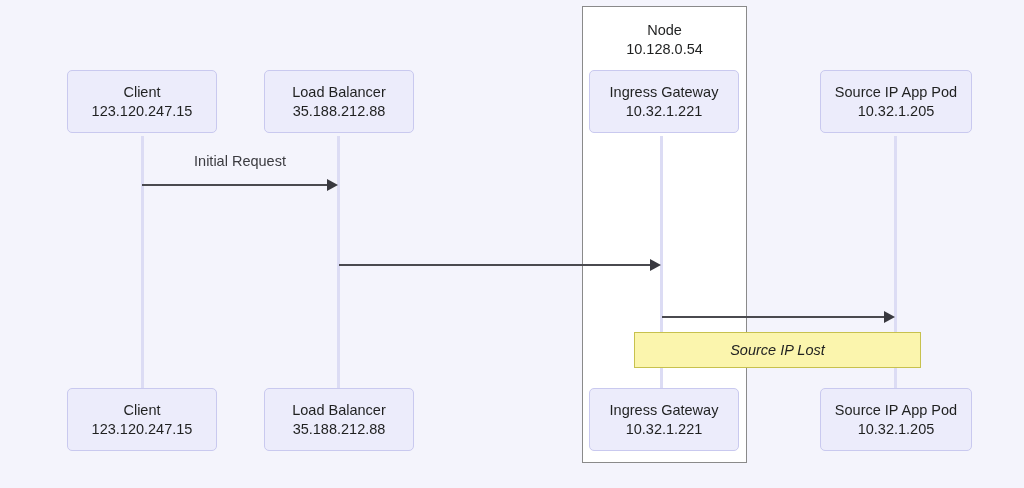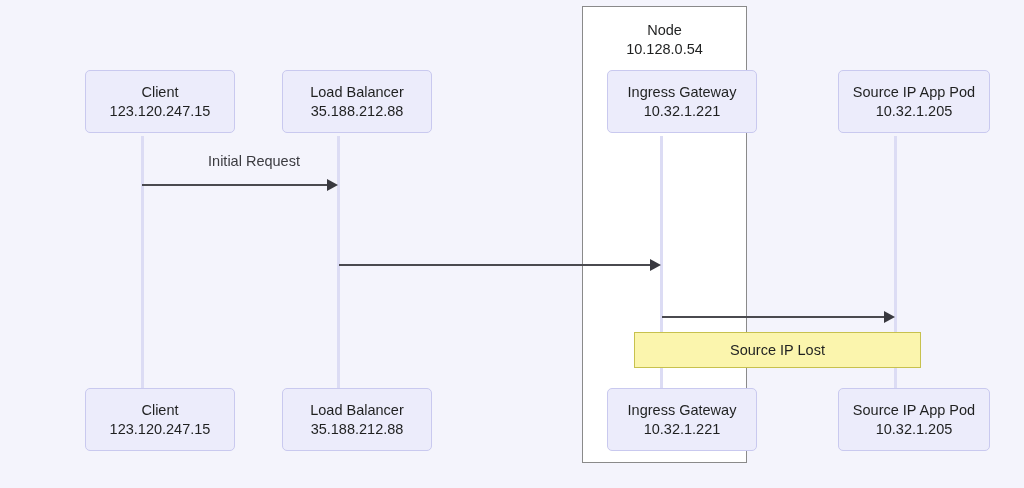--- a/index.html
+++ b/index.html
@@ -53,21 +53,20 @@
     border: 1.3px solid #c9c9ef;
     border-radius: 5px;
     display: flex;
     align-items: center;
     justify-content: center;
     color: #1f2020;
     font-size: 14.5px;
     line-height: 19px;
     text-align: center;
     white-space: pre-line;
-    margin-left: 18px;
   }
 
   
   .msg-line {
     position: absolute;
     height: 2px;
     background: #4a4a4f;
   }
   .msg-head {
     position: absolute;
@@ -90,20 +89,21 @@
   .note {
     position: absolute;
     box-sizing: border-box;
     background: #fbf5ad;
     border: 1.4px solid #c7c14e;
     display: flex;
     align-items: center;
     justify-content: center;
     color: #1f2020;
     font-size: 14.5px;
+    font-style: italic;
   }
 </style>
 </head>
 <body>
 
 <div id="diagram">
 
   <div class="group-box" style="left:582px; top:6px; width:165px; height:457px;"></div>
   <div class="group-label" style="left:582px; top:21px; width:165px;">Node
 10.128.0.54</div>
@@ -124,21 +124,21 @@
 
   <div class="actor" style="left:67px; top:388px; width:150px; height:63px;">Client
 123.120.247.15</div>
   <div class="actor" style="left:264px; top:388px; width:150px; height:63px;">Load Balancer
 35.188.212.88</div>
   <div class="actor" style="left:589px; top:388px; width:150px; height:63px;">Ingress Gateway
 10.32.1.221</div>
   <div class="actor" style="left:820px; top:388px; width:152px; height:63px;">Source IP App Pod
 10.32.1.205</div>
 
-  <div class="msg-label" style="left:142px; top:152px; width:196px;padding-left:14px;">Initial Request</div>
+  <div class="msg-label" style="left:142px; top:152px; width:196px;">Initial Request</div>
   <div class="msg-line" style="left:142px; top:184px; width:186px;"></div>
   <div class="msg-head" style="left:327px; top:179px;"></div>
 
   <div class="msg-line" style="left:339px; top:264px; width:311px;"></div>
   <div class="msg-head" style="left:650px; top:259px;"></div>
 
   <div class="msg-line" style="left:662px; top:316px; width:222px;"></div>
   <div class="msg-head" style="left:884px; top:311px;"></div>
 
   <div class="note" style="left:634px; top:332px; width:287px; height:36px;">Source IP Lost</div>

